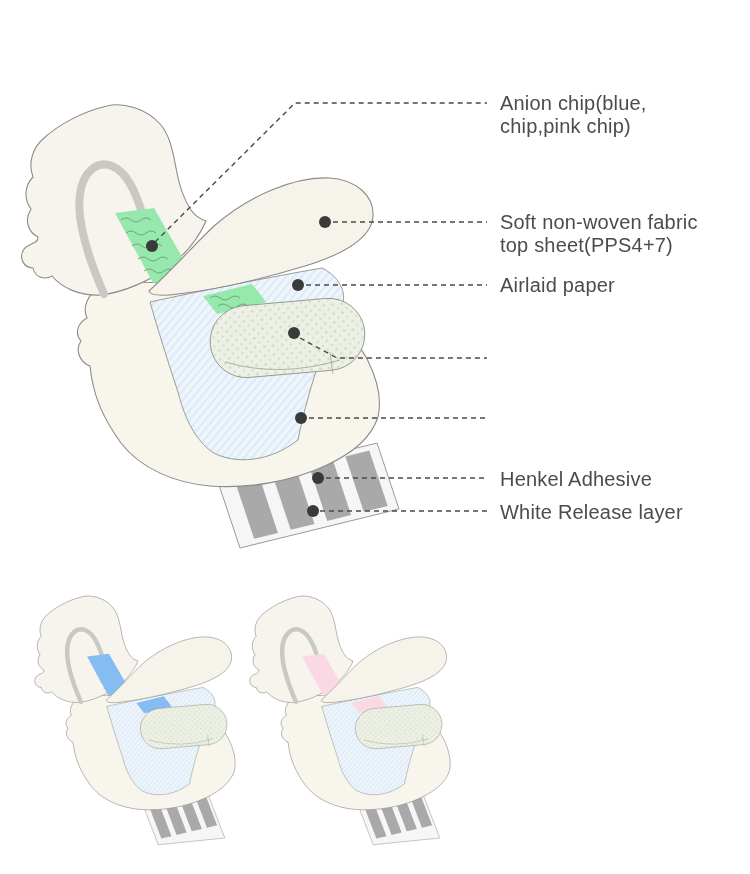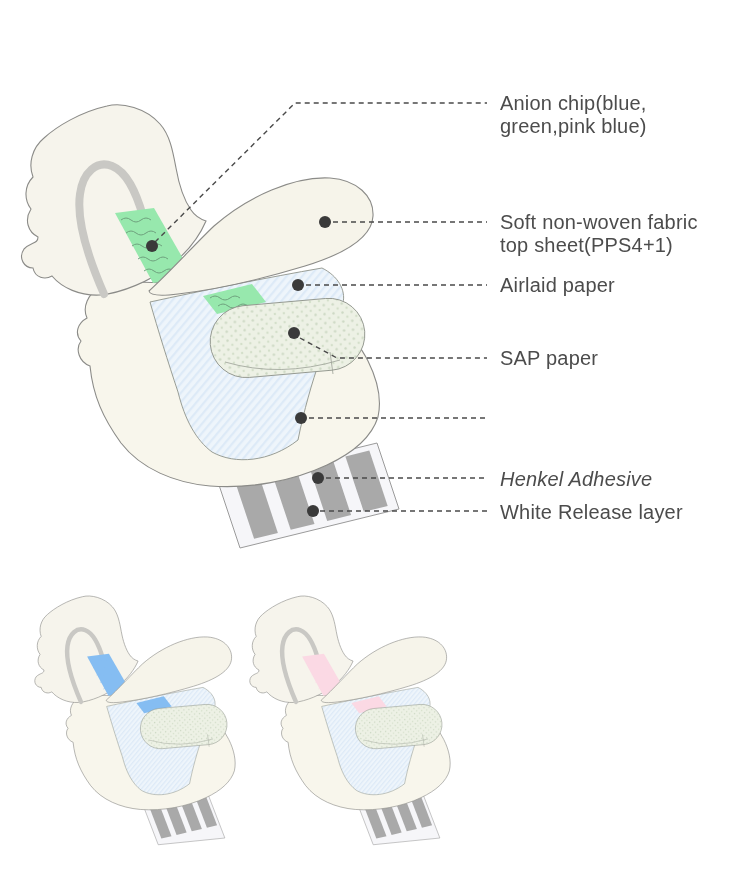--- a/index.html
+++ b/index.html
@@ -19,21 +19,21 @@
     line-height:23px;
     color:#4c4c4c;
     white-space:pre-line;
     letter-spacing:0.2px;
   }
   .lbl-anion{top:92px;}
   .lbl-soft{top:211px;}
   .lbl-airlaid{top:274px;}
   .lbl-sap{top:347px;}
   .lbl-pe{top:406px;}
-  .lbl-henkel{top:468px;font-style:italic;}
+  .lbl-henkel{top:468px;}
   .lbl-release{top:501px;}
 </style>
 </head>
 <body>
 
 <div id="canvas">
 
   <svg id="art" width="750" height="874" viewBox="0 0 750 874">
     <defs>
       <pattern id="hatch" patternUnits="userSpaceOnUse" width="6" height="6" patternTransform="rotate(40)">
@@ -140,20 +140,19 @@
       <use href="#pad-core"></use>
     </g>
 
     <g transform="translate(237.7,537.3) scale(0.56)" style="--chip: #fbd9e4; --chipline: #fbd9e4;">
       <use href="#strip-v"></use>
       <use href="#pad-core"></use>
     </g>
   </svg>
 
   <div class="callout-label lbl-anion">Anion chip(blue,
-green,pink blue)</div>
+chip,pink chip)</div>
   <div class="callout-label lbl-soft">Soft non-woven fabric
-top sheet(PPS4+1)</div>
+top sheet(PPS4+7)</div>
   <div class="callout-label lbl-airlaid">Airlaid paper</div>
-  <div class="callout-label lbl-sap">SAP  paper</div>
   <div class="callout-label lbl-henkel">Henkel Adhesive</div>
   <div class="callout-label lbl-release">White Release layer</div>
 </div>
 
 </body></html>

